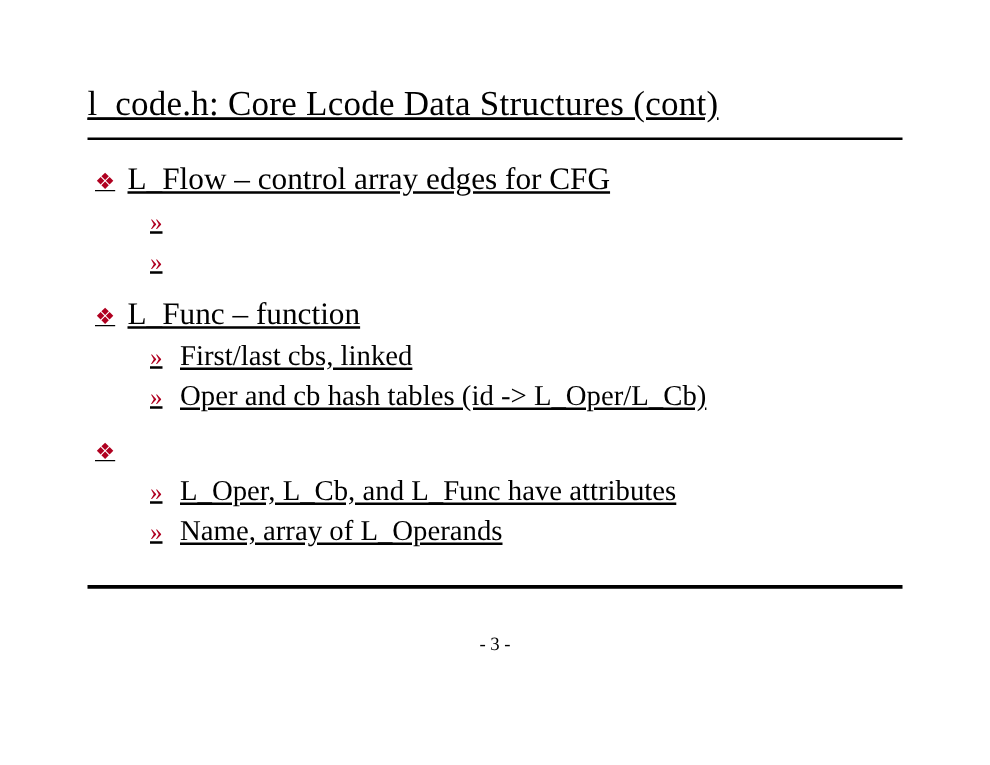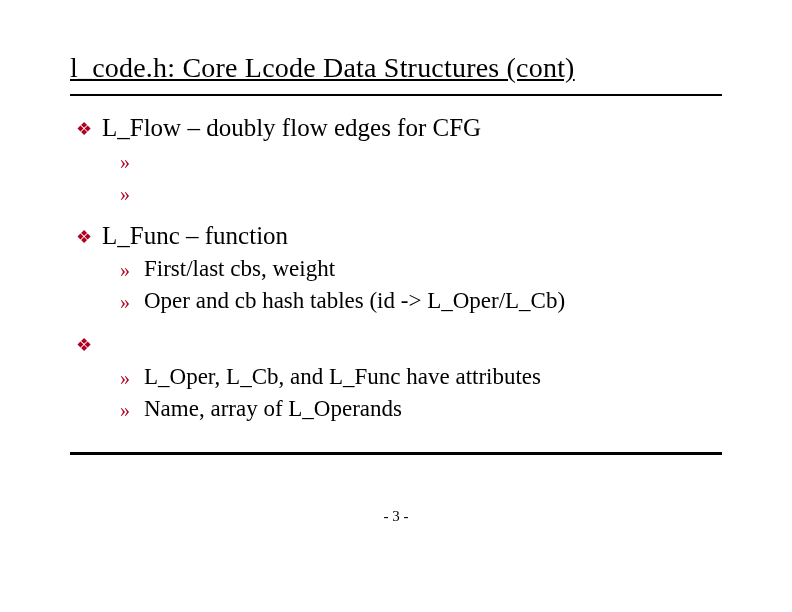--- a/index.html
+++ b/index.html
@@ -9,21 +9,22 @@
     height: 612px;
     background: #fff;
     font-family: "Times New Roman", Times, serif;
     color: #000;
   }
   .slide {
     position: relative;
     width: 792px;
     height: 557px;
     box-sizing: border-box;
-    padding: 52px 70px 0 70px;
+    padding: 68px 70px 0 70px;
+    text-decoration: underline;
   }
   .title {
     font-size: 28px;
     text-decoration: underline;
     margin-bottom: 6px;
     letter-spacing: 0.2px;
   }
   .rule-top {
     border-top: 2px solid #000;
     margin-top: 10px;
@@ -79,36 +80,36 @@
 
 <div class="slide">
 
   <div class="title">l_code.h: Core Lcode Data Structures (cont)</div>
   <div class="rule-top"></div>
 
   <div class="content">
 
     <div class="bullet-1">
       <span class="marker">❖</span>
-      <span>L_Flow – doubly flow edges for CFG</span>
+      <span>L_Flow – control array edges for CFG</span>
     </div>
     <div class="bullet-2">
       <span class="marker">»</span>
     </div>
     <div class="bullet-2">
       <span class="marker">»</span>
     </div>
 
     <div class="bullet-1">
       <span class="marker">❖</span>
       <span>L_Func – function</span>
     </div>
     <div class="bullet-2">
       <span class="marker">»</span>
-      <span>First/last cbs, weight</span>
+      <span>First/last cbs, linked</span>
     </div>
     <div class="bullet-2">
       <span class="marker">»</span>
       <span>Oper and cb hash tables (id -&gt; L_Oper/L_Cb)</span>
     </div>
 
     <div class="bullet-1">
       <span class="marker">❖</span>
     </div>
     <div class="bullet-2">

